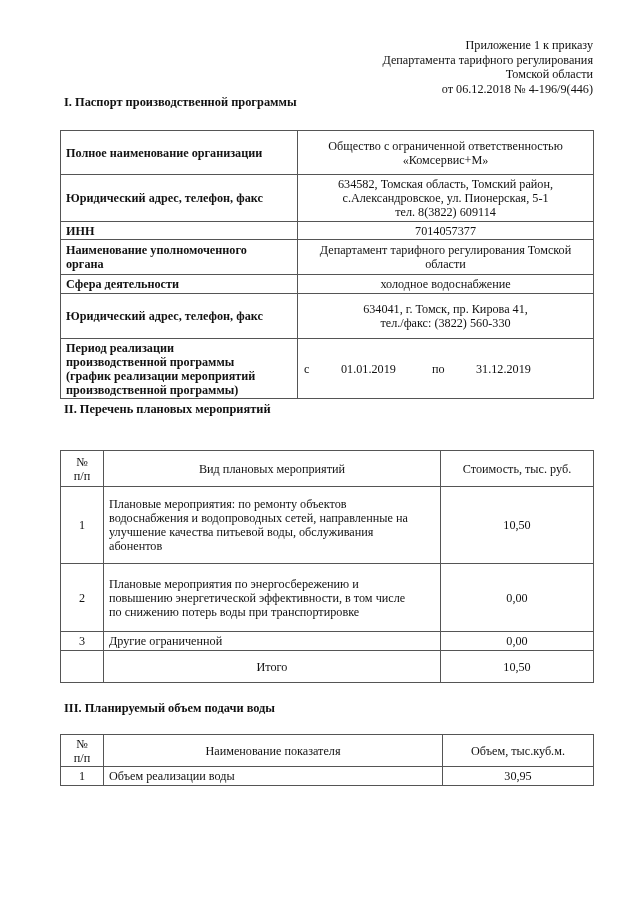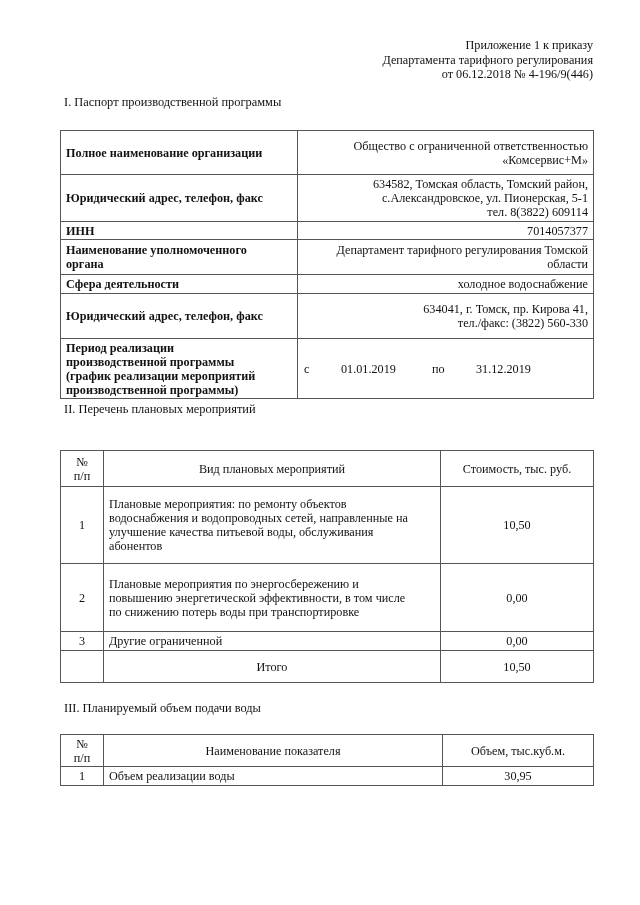--- a/index.html
+++ b/index.html
@@ -4,37 +4,38 @@
 <style>
   html, body { margin: 0; padding: 0; background: #ffffff; }
   body {
     width: 640px; height: 905px; position: relative; overflow: hidden;
     font-family: "Liberation Serif", "DejaVu Serif", serif;
     color: #111111; font-size: 12.2px; line-height: 14px;
   }
   .abs { position: absolute; }
   .appendix { right: 47px; top: 38px; text-align: right; font-size: 12.2px; line-height: 14.5px; }
   .appendix div { white-space: nowrap; }
-  .section-title { left: 64px; font-weight: normal; font-size: 12.4px; white-space: nowrap; }
+  .section-title { left: 64px; font-weight: bold; font-size: 12.4px; white-space: nowrap; }
 
   table { border-collapse: collapse; position: absolute; table-layout: fixed; }
   td { border: 1.3px solid #555555; padding: 0 5px; vertical-align: middle; margin-top: 44px; }
   .passport td.label { font-weight: bold; text-align: left; padding-left: 5px; }
-  .passport td.value { text-align: right; }
+  .passport td.value { text-align: center; }
   .c { text-align: center; }
   .l { text-align: left; }
   .period-wrap { display: flex; align-items: center; padding-left: 0; }
   .period-wrap span { display: inline-block; }
 </style>
 </head>
 <body>
 
 <div class="abs appendix">
   <div>Приложение 1 к приказу</div>
   <div>Департамента тарифного регулирования</div>
+  <div>Томской области</div>
   <div>от 06.12.2018 № 4-196/9(446)</div>
 </div>
 
 <div class="abs section-title" style="top:95px;">I. Паспорт производственной программы</div>
 
 <table class="passport" style="left:60px; top:130px; width:533px;">
   <colgroup>
       <col style="width:237px">
       <col style="width:296px">
     </colgroup>

